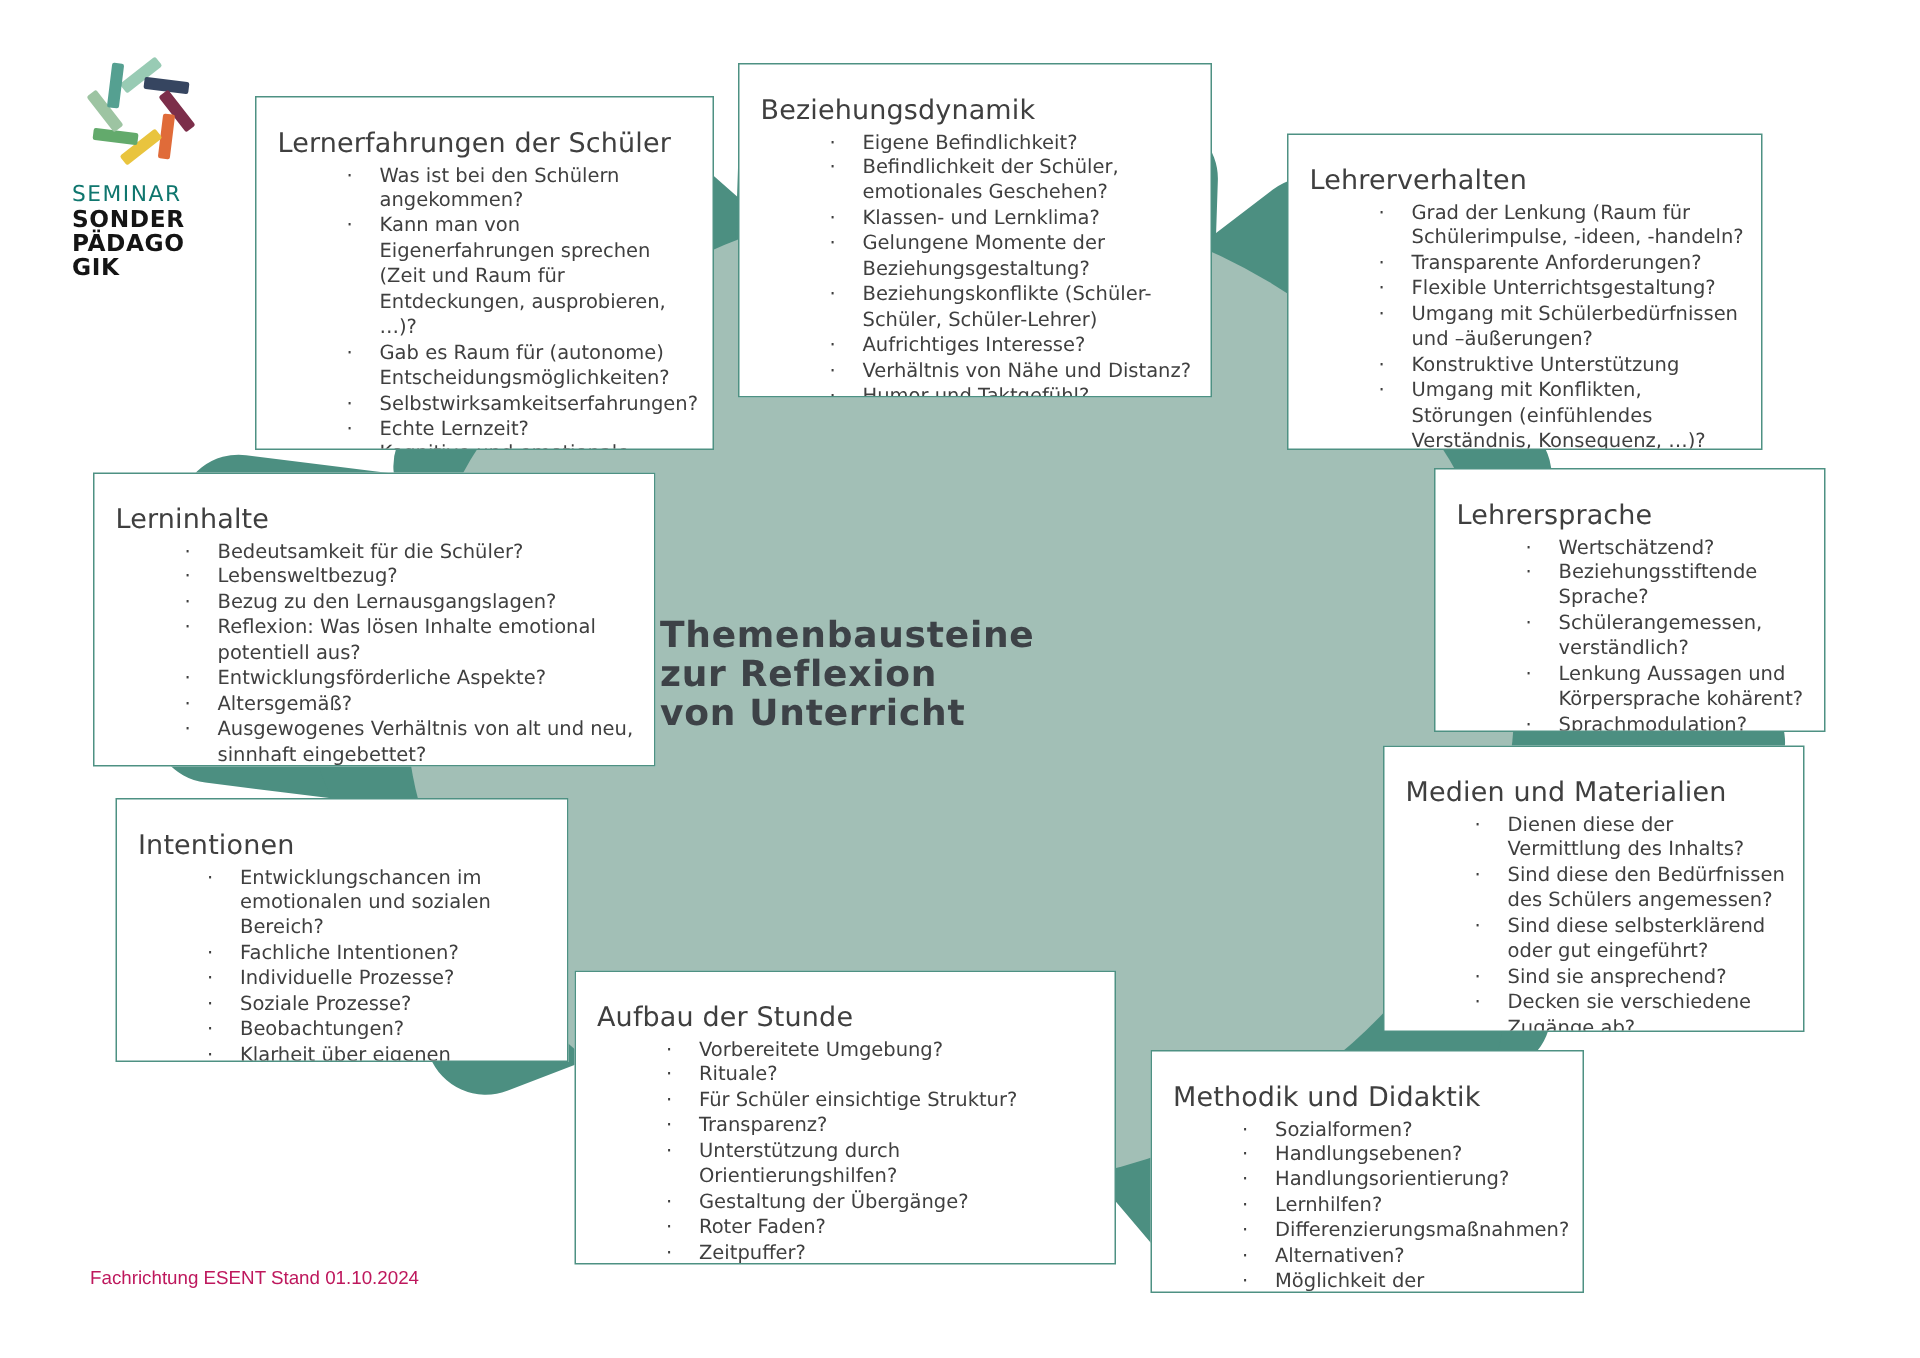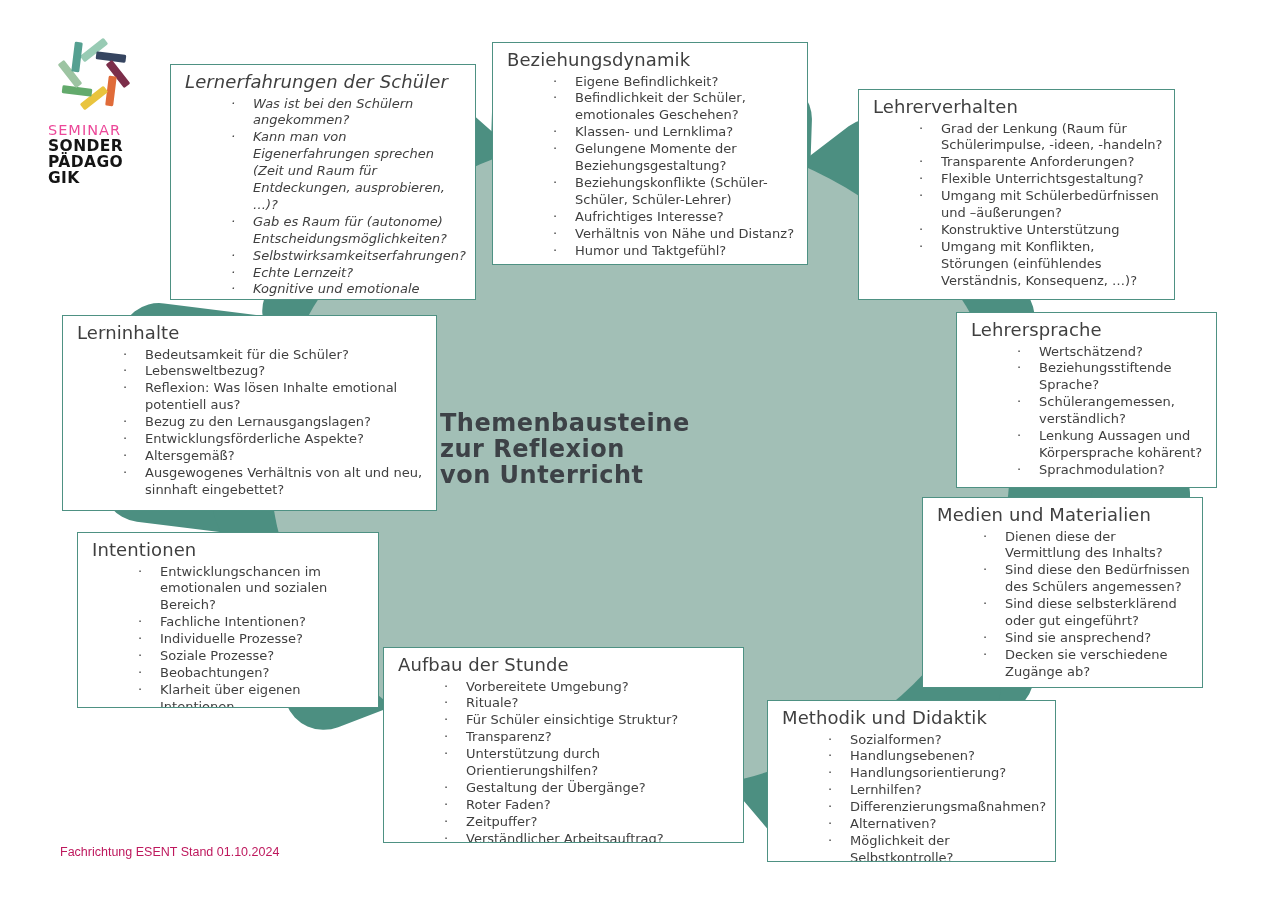--- a/index.html
+++ b/index.html
@@ -6,21 +6,21 @@
   #canvas {
     position:relative; width:1280px; height:905px; background:#ffffff;
     font-family:"DejaVu Sans", sans-serif; overflow:hidden;
   }
   svg.bg { position:absolute; left:0; top:0; z-index:0; }
 
   
   .box {
     position:absolute; z-index:3; box-sizing:border-box;
     background:#ffffff; border:1.5px solid #4e9183;
-    padding:6px 10px 4px 14px; overflow:hidden;
+    padding:20px 10px 4px 14px; overflow:hidden;
   }
   .box-title {
     margin:0 0 3px 0; font-size:18px; font-weight:400; color:#3f3f3f;
     line-height:1.2; letter-spacing:0.1px;
   }
   .box-list { margin:0; padding:0 0 0 40px; list-style:none; }
   .box-list li {
     position:relative; padding-left:28px; font-size:13px; line-height:1.3;
     color:#3f3f3f;
   }
@@ -32,21 +32,21 @@
   .center-title {
     position:absolute; z-index:2; left:440px; top:410px; width:402px;
     white-space:pre-line;
     font-size:24px; font-weight:700; line-height:26px;
     color:#3d4247; letter-spacing:0.5px;
   }
 
   
   .logo { position:absolute; left:48px; top:32px; z-index:4; }
   .logo-text { margin-top:0px; line-height:16px; }
-  .logo-line1 { font-size:14.5px; font-weight:400; color:#ec4899; letter-spacing:1px; }
+  .logo-line1 { font-size:14.5px; font-weight:400; color:#0f766e; letter-spacing:1px; }
   .logo-line-bold { font-size:15.5px; font-weight:800; color:#141414; letter-spacing:0.4px; }
 
   
   .footer {
     position:absolute; left:60px; top:845px; z-index:4;
     font-family:"Liberation Sans", sans-serif;
     font-size:12.5px; color:#be185d;
   }
 </style>
 </head>
@@ -103,21 +103,21 @@
       <div class="logo-line-bold">SONDER</div>
       <div class="logo-line-bold">PÄDAGO</div>
       <div class="logo-line-bold">GIK</div>
     </div>
   </div>
 
   <div class="center-title">Themenbausteine
 zur Reflexion
 von Unterricht</div>
 
-  <section class="box" style="left:170px; top:64px; width:306px; height:236px;font-style:italic;">
+  <section class="box" style="left:170px; top:64px; width:306px; height:236px;">
     <h2 class="box-title">Lernerfahrungen der Schüler</h2>
     <ul class="box-list">
         <li>Was ist bei den Schülern angekommen?</li>
         <li>Kann man von Eigenerfahrungen sprechen (Zeit und Raum für Entdeckungen, ausprobieren, …)?</li>
         <li>Gab es Raum für (autonome) Entscheidungsmöglichkeiten?</li>
         <li>Selbstwirksamkeitserfahrungen?</li>
         <li>Echte Lernzeit?</li>
         <li>Kognitive und emotionale Aktivierung</li>
       </ul>
   </section>
@@ -146,22 +146,22 @@
         <li>Konstruktive Unterstützung</li>
         <li>Umgang mit Konflikten, Störungen (einfühlendes Verständnis, Konsequenz, …)?</li>
       </ul>
   </section>
 
   <section class="box" style="left:62px; top:315px; width:375px; height:196px;">
     <h2 class="box-title">Lerninhalte</h2>
     <ul class="box-list">
         <li>Bedeutsamkeit für die Schüler?</li>
         <li>Lebensweltbezug?</li>
+        <li>Bezug zu den Lernausgangslagen?</li>
         <li>Reflexion: Was lösen Inhalte emotional potentiell aus?</li>
-        <li>Bezug zu den Lernausgangslagen?</li>
         <li>Entwicklungsförderliche Aspekte?</li>
         <li>Altersgemäß?</li>
         <li>Ausgewogenes Verhältnis von alt und neu, sinnhaft eingebettet?</li>
       </ul>
   </section>
 
   <section class="box" style="left:956px; top:312px; width:261px; height:176px;">
     <h2 class="box-title">Lehrersprache</h2>
     <ul class="box-list">
         <li>Wertschätzend?</li>

